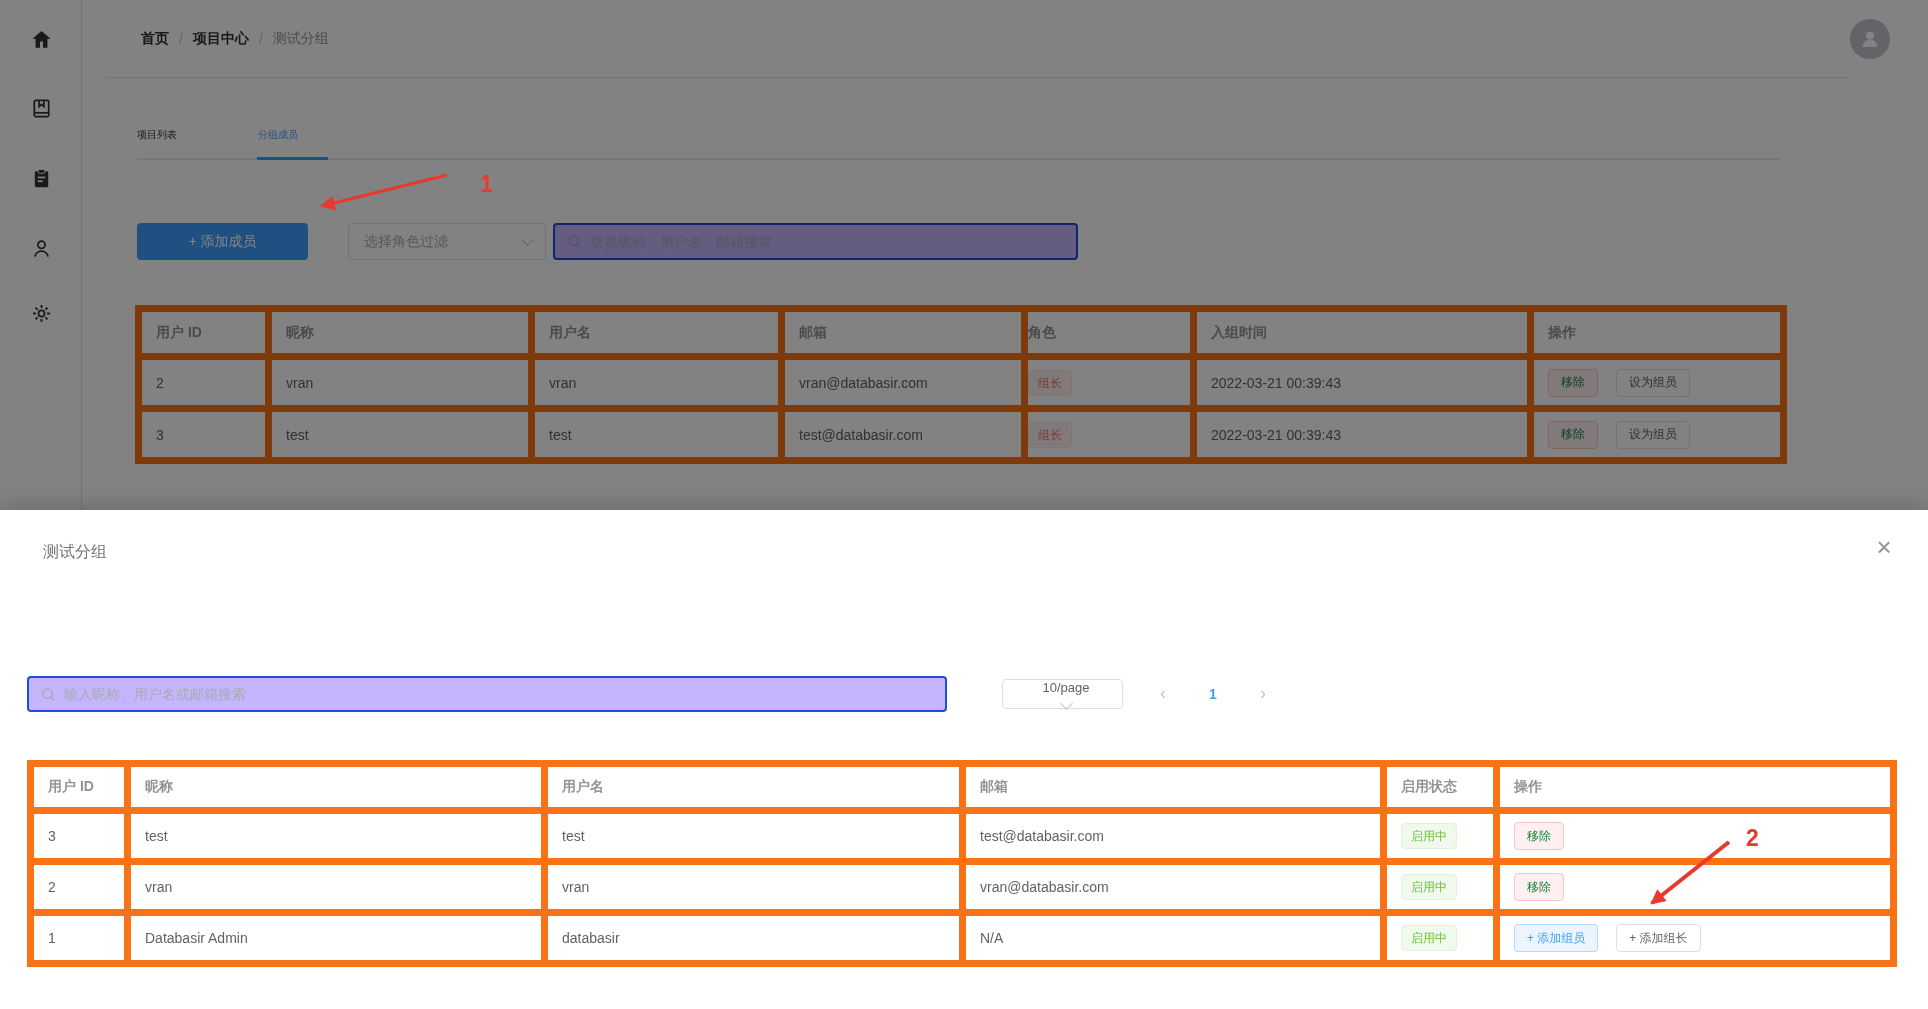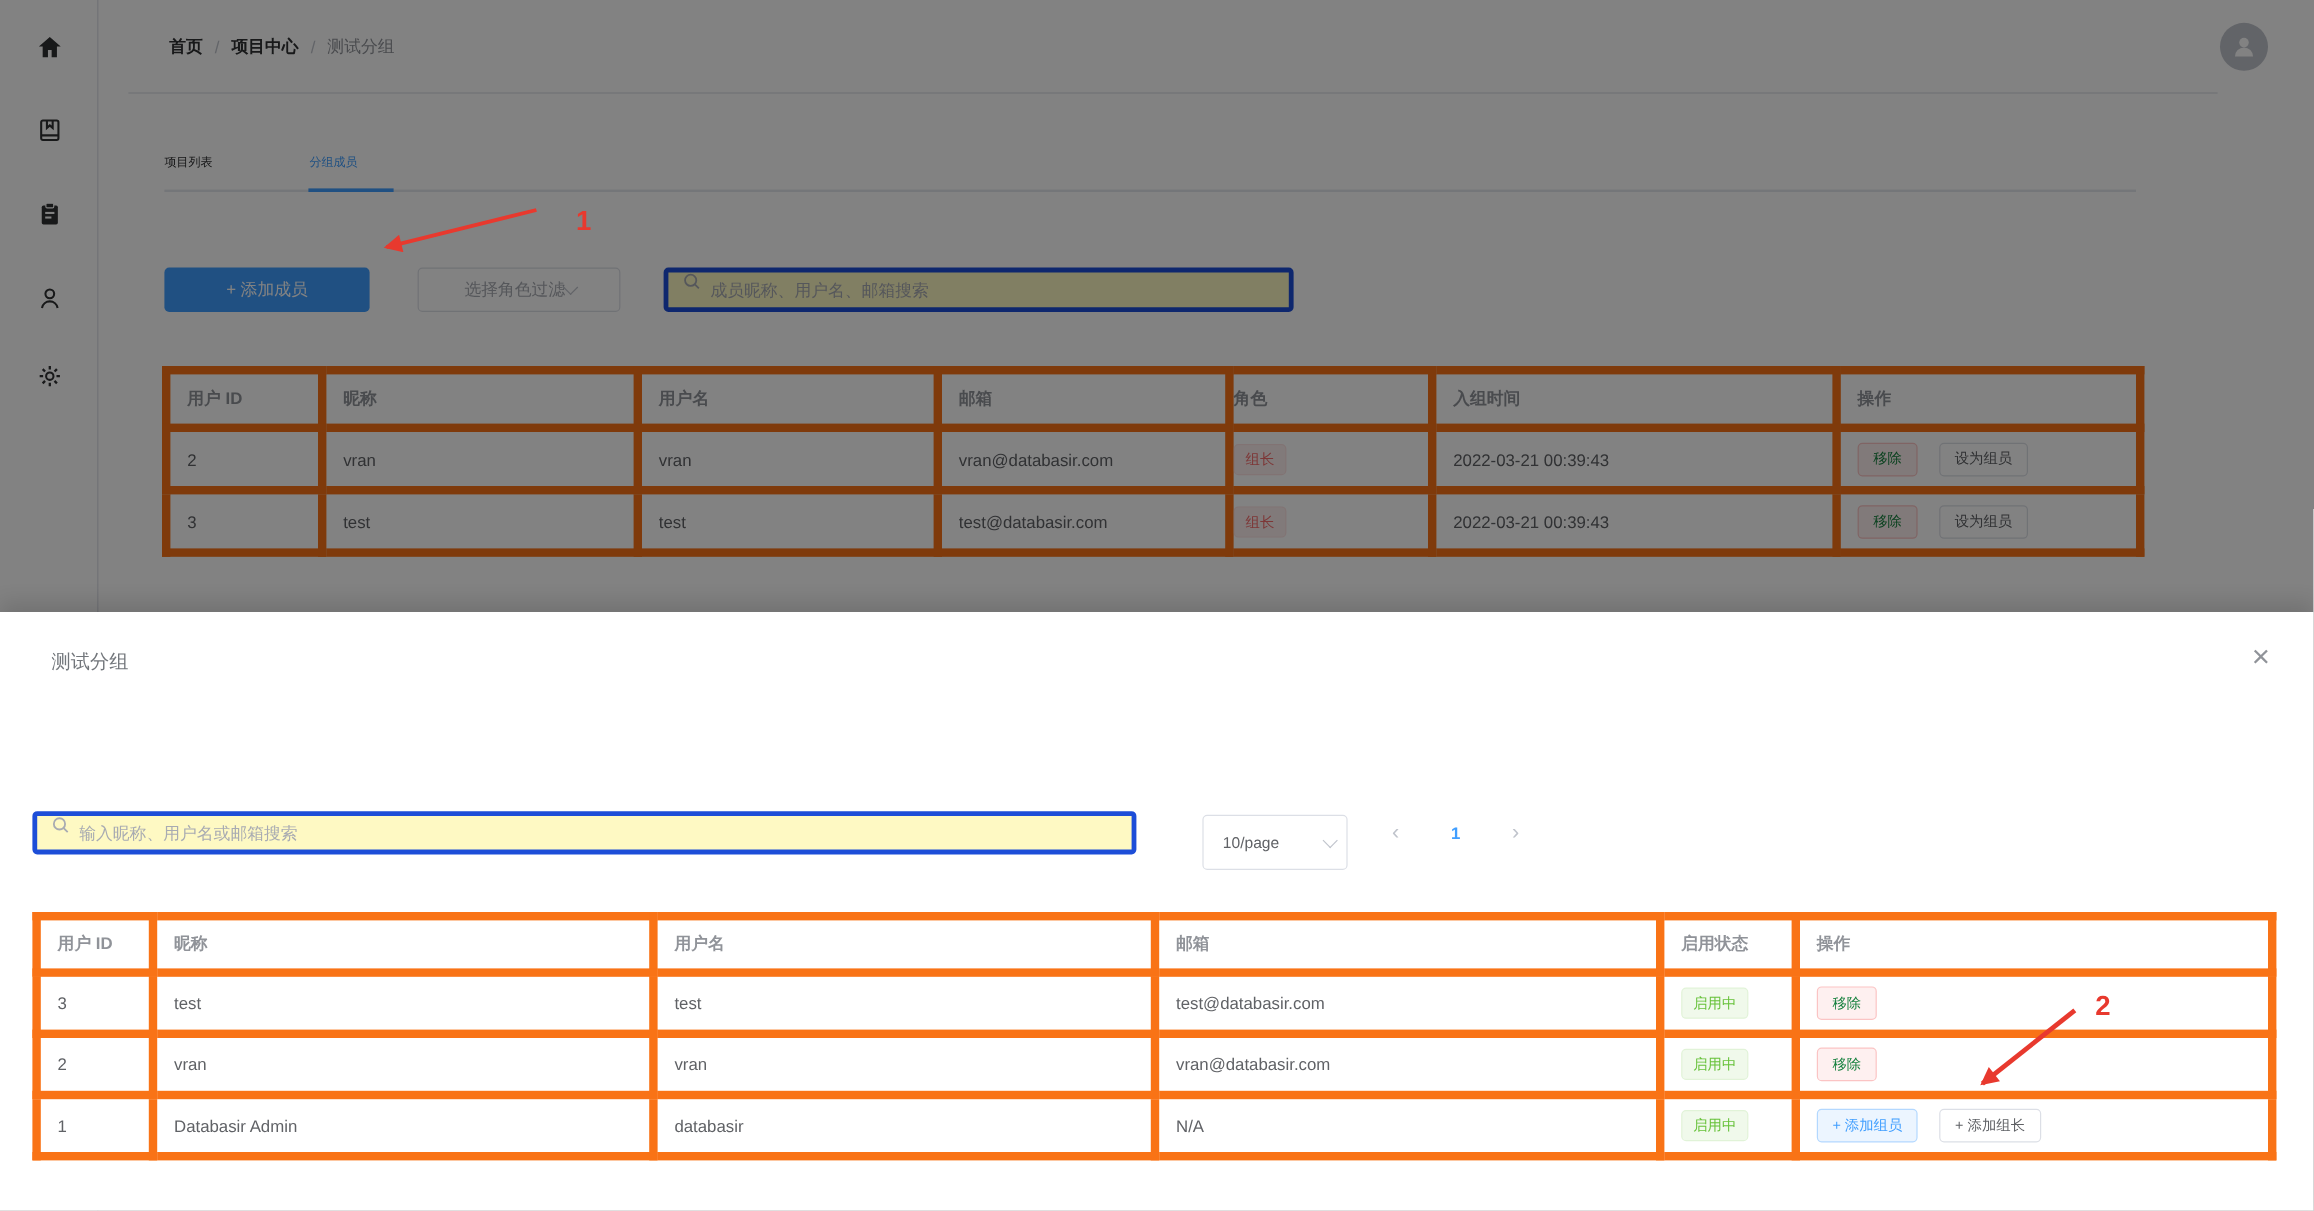--- a/index.html
+++ b/index.html
@@ -26,22 +26,22 @@
   .tab { position:absolute; top:128px; font-size:10px; color:#303133; cursor:pointer; z-index:1; }
   .tab.active { color:#409eff; }
   .tabs-track { left:137px; top:158px; width:1643px; height:2px; background:#e4e7ed; z-index:1; }
   .tabs-bar { left:257px; top:157px; width:71px; height:3px; background:#409eff; z-index:2; }
 
   
   .btn-primary { left:137px; top:223px; width:171px; height:37px; background:#409eff; border:none; border-radius:4px;
     color:#fff; font-size:14px; display:flex; align-items:center; justify-content:center; cursor:pointer; z-index:1; }
   .select { border:1px solid #dcdfe6; border-radius:4px; background:#fff; display:flex; align-items:center;
     justify-content:space-between; cursor:pointer; z-index:1; }
-  .role-select { left:348px; top:223px; width:169px; height:37px; padding:0 13px 0 15px; font-size:14px; color:#a8abb2;justify-content:center; }
-  .input-wrap { border:4px solid #1d4ed8; border-radius:4px; background:#fef9c3; display:flex; align-items:flex-start; z-index:1; }
+  .role-select { left:348px; top:223px; width:198px; height:37px; padding:0 13px 0 15px; font-size:14px; color:#a8abb2; }
+  .input-wrap { border:2px solid #1d4ed8; border-radius:4px; background:#c4b5fd; display:flex; align-items:center; z-index:1; }
   .input-wrap input { border:none; outline:none; flex:1; font-size:14px; color:#606266; background:transparent; height:100%; }
   .input-wrap input::placeholder { color:#a8abb2; }
   .search-top { left:553px; top:223px; width:525px; height:37px; padding:0 12px; gap:8px; }
   .chev { width:9px; height:9px; border-right:1.6px solid #c0c4cc; border-bottom:1.6px solid #c0c4cc;
     transform:rotate(45deg); margin-top:-4px; flex:none; }
 
   
   .etable { border-collapse:collapse; table-layout:fixed; background:#fff; z-index:1; }
   .etable th,.etable td { border:7px solid #f97316; padding:0 8px 0 14px; font-size:14px; color:#606266;
     text-align:left; white-space:nowrap; overflow:hidden; }
@@ -59,21 +59,21 @@
   .btn + .btn { margin-left:14px; }
 
   
   .overlay { position:absolute; inset:0; background:rgba(0,0,0,0.49); z-index:40; }
   .drawer { position:absolute; left:0; top:510px; width:1928px; height:499px; background:#fff; z-index:50;
     box-shadow:0 -8px 16px rgba(0,0,0,.12); }
   .drawer-title { position:absolute; left:43px; top:32px; font-size:16px; color:#72767b; }
   .drawer-close { position:absolute; left:1868px; top:22px; width:32px; height:32px; font-size:26px; line-height:30px;
     text-align:center; color:#909399; cursor:pointer; font-weight:400; }
   .search-drawer { position:absolute; left:27px; top:166px; width:920px; height:36px; padding:0 12px; gap:8px; }
-  .pagesize { position:absolute; left:1002px; top:169px; width:121px; height:46px; padding:0 9px 0 16px; font-size:13px; color:#606266; }
+  .pagesize { position:absolute; left:1002px; top:169px; width:121px; height:30px; padding:0 9px 0 16px; font-size:13px; color:#606266;flex-direction:column; }
   .pg-arrow { position:absolute; top:169px; width:30px; height:30px; text-align:center; line-height:28px;
     font-size:18px; color:#c0c4cc; cursor:pointer; }
   .pg-num { position:absolute; left:1198px; top:169px; width:30px; height:30px; text-align:center; line-height:30px;
     font-size:14px; font-weight:700; color:#409eff; cursor:pointer; }
 
   
   .annot { position:absolute; inset:0; z-index:100; pointer-events:none; }
 </style>
 </head>
 <body>

